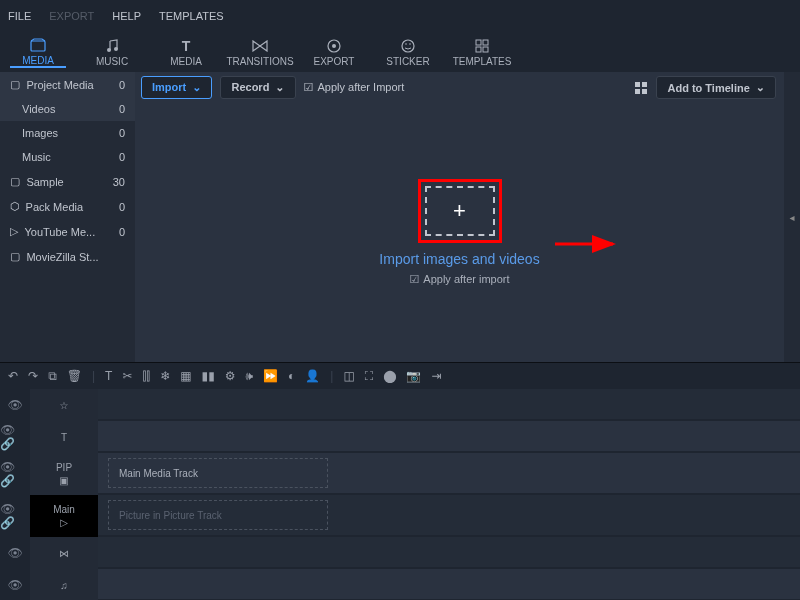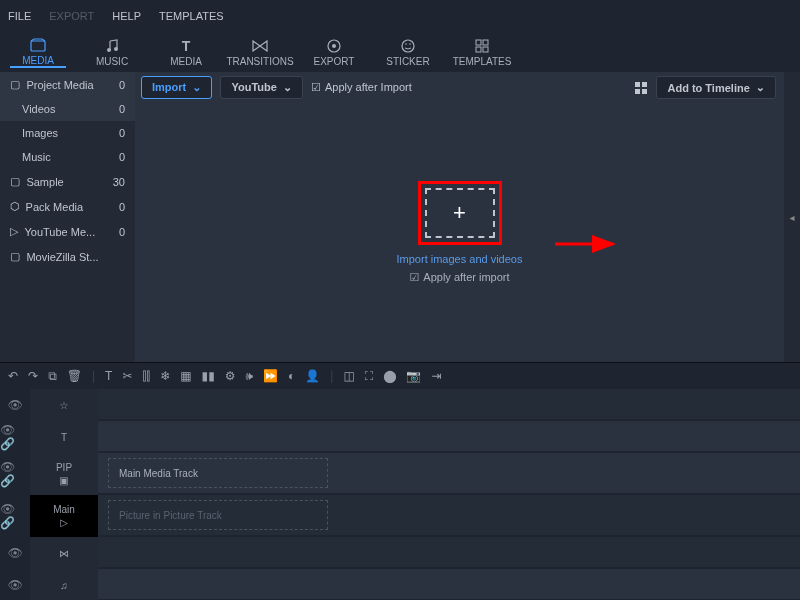--- a/index.html
+++ b/index.html
@@ -18,21 +18,21 @@
 .side-item.sel { background: #2e3644; }
 .side-item.sub { padding-left: 22px; }
 .content { flex: 1; background: #2a3240; display: flex; flex-direction: column; position: relative; }
 .toolbar { height: 30px; display: flex; align-items: center; gap: 8px; padding: 0 6px; }
 .btn { background: #1e2530; border: 1px solid #3a424f; border-radius: 3px; padding: 4px 10px; font-size: 11px; color: #c0c5ce; cursor: pointer; display: inline-flex; align-items: center; gap: 6px; font-weight: bold; }
 .btn.primary { border-color: #4a9eff; color: #4a9eff; }
 .right-tools { position: absolute; right: 8px; top: 4px; display: flex; gap: 8px; align-items: center; }
 .import-zone { flex: 1; display: flex; flex-direction: column; align-items: center; justify-content: center; position: relative; }
 .redbox { border: 3px solid #ff0000; padding: 4px; }
 .dashbox { border: 2px dashed #c0c5ce; width: 70px; height: 50px; display: flex; align-items: center; justify-content: center; font-size: 22px; color: #fff; cursor: pointer; }
-.import-text { color: #5a9be8; margin-top: 8px; font-size: 11px; }
+.import-text { color: #5a9be8; margin-top: 8px; font-size: 14px; }
 .apply-text { color: #aab0bb; font-size: 11px; margin-top: 6px; display: flex; align-items: center; gap: 4px; }
 .arrow { position: absolute; left: 420px; top: 130px; }
 .collapse-handle { width: 16px; background: #232a36; display: flex; align-items: center; justify-content: center; cursor: pointer; color: #888; font-size: 10px; }
 .timeline { background: #1e2530; border-top: 1px solid #0c0f14; }
 .tl-tools { height: 26px; display: flex; align-items: center; gap: 10px; padding: 0 8px; color: #9aa0ab; font-size: 12px; }
 .tl-tools span { cursor: pointer; }
 .tl-ruler { height: 20px; display: flex; align-items: center; background: #1e2530; border-bottom: 1px solid #2a3240; position: relative; padding-left: 70px; font-size: 10px; color: #7a8290; }
 .tl-ruler .tick { position: absolute; }
 .play-marker { position: absolute; left: 70px; top: 0; background: #3d4656; color: #fff; font-size: 9px; padding: 1px 4px; }
 .tracks { display: flex; }
@@ -182,21 +182,21 @@
     </div>
   </div>
 
   <div class="content">
     <div class="toolbar">
       <div class="btn primary">
           <span>Import</span>
           <span>⌄</span>
         </div>
       <div class="btn">
-          <span>YouTube</span>
+          <span>Record</span>
           <span>⌄</span>
         </div>
       <span style="font-size:11px;display:flex;align-items:center;gap:4px">
         <span>☑</span>
         <span>Apply after Import</span>
       </span>
       <div class="right-tools">
         <span>
             <svg width="14" height="14" viewBox="0 0 14 14">
               <rect x="1" y="1" width="5" height="5" fill="#c0c5ce"></rect>

